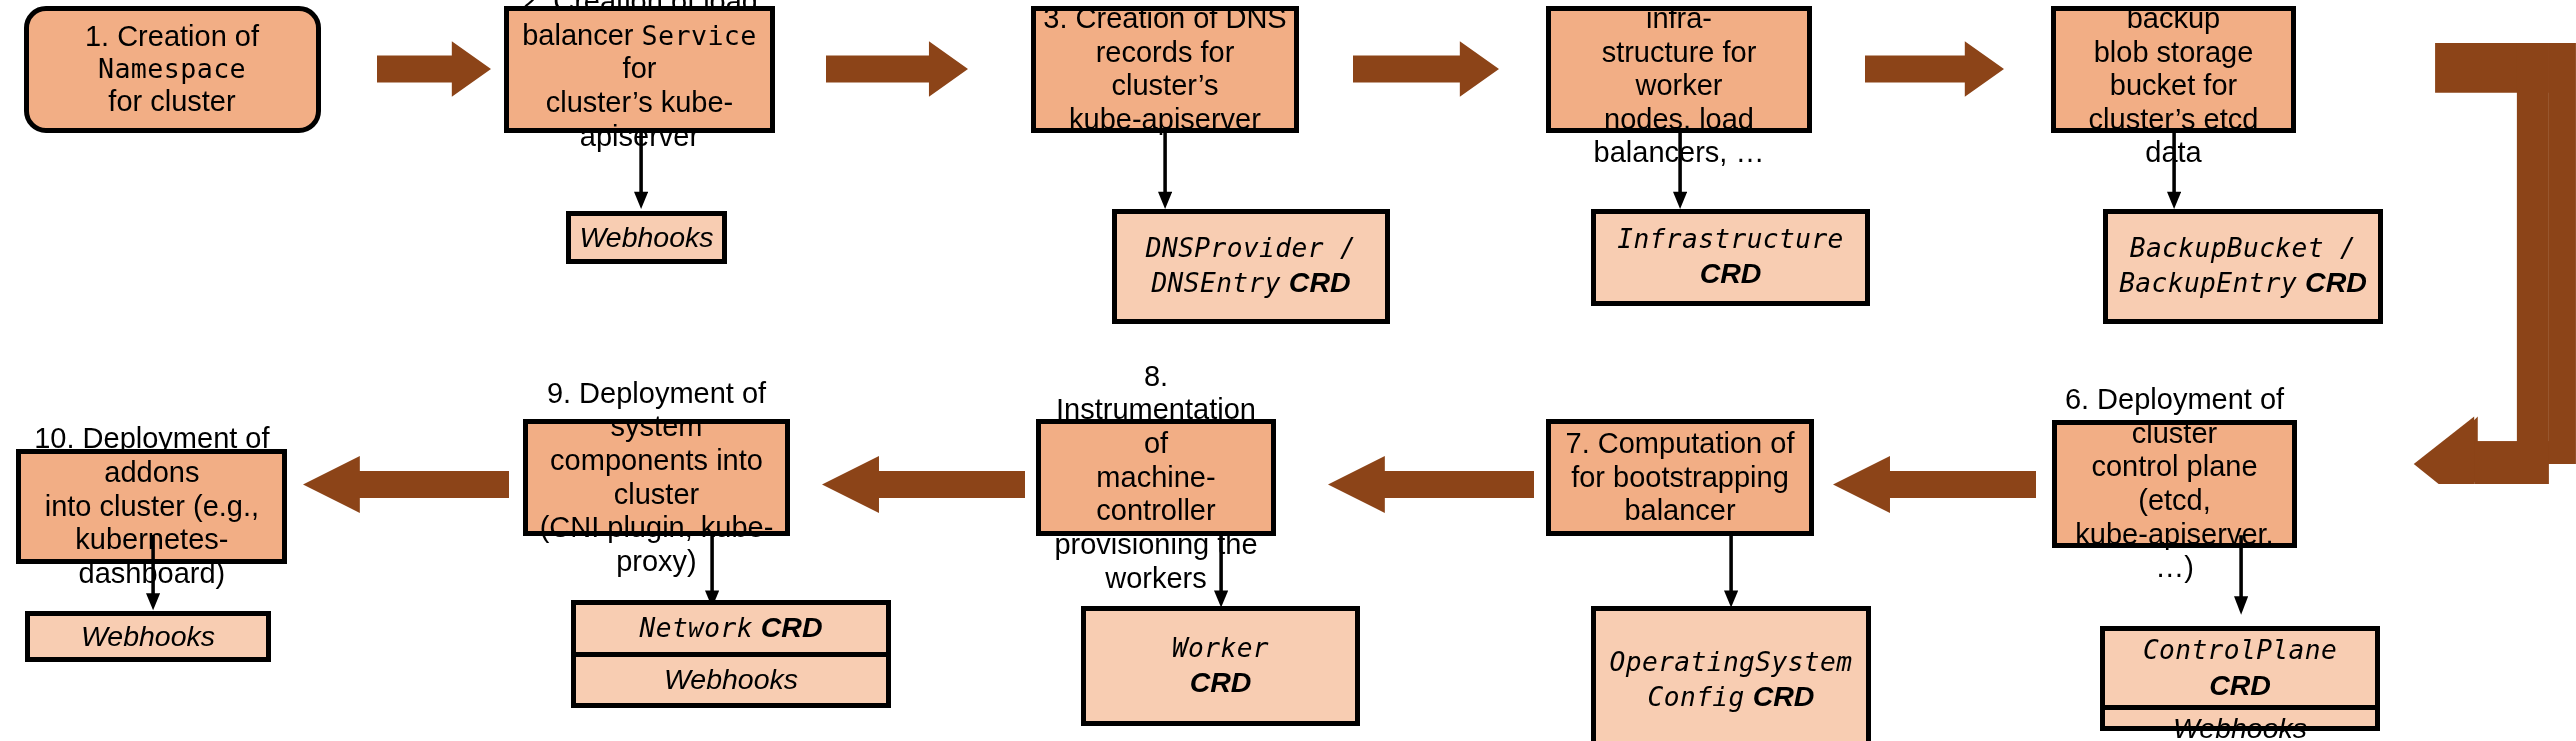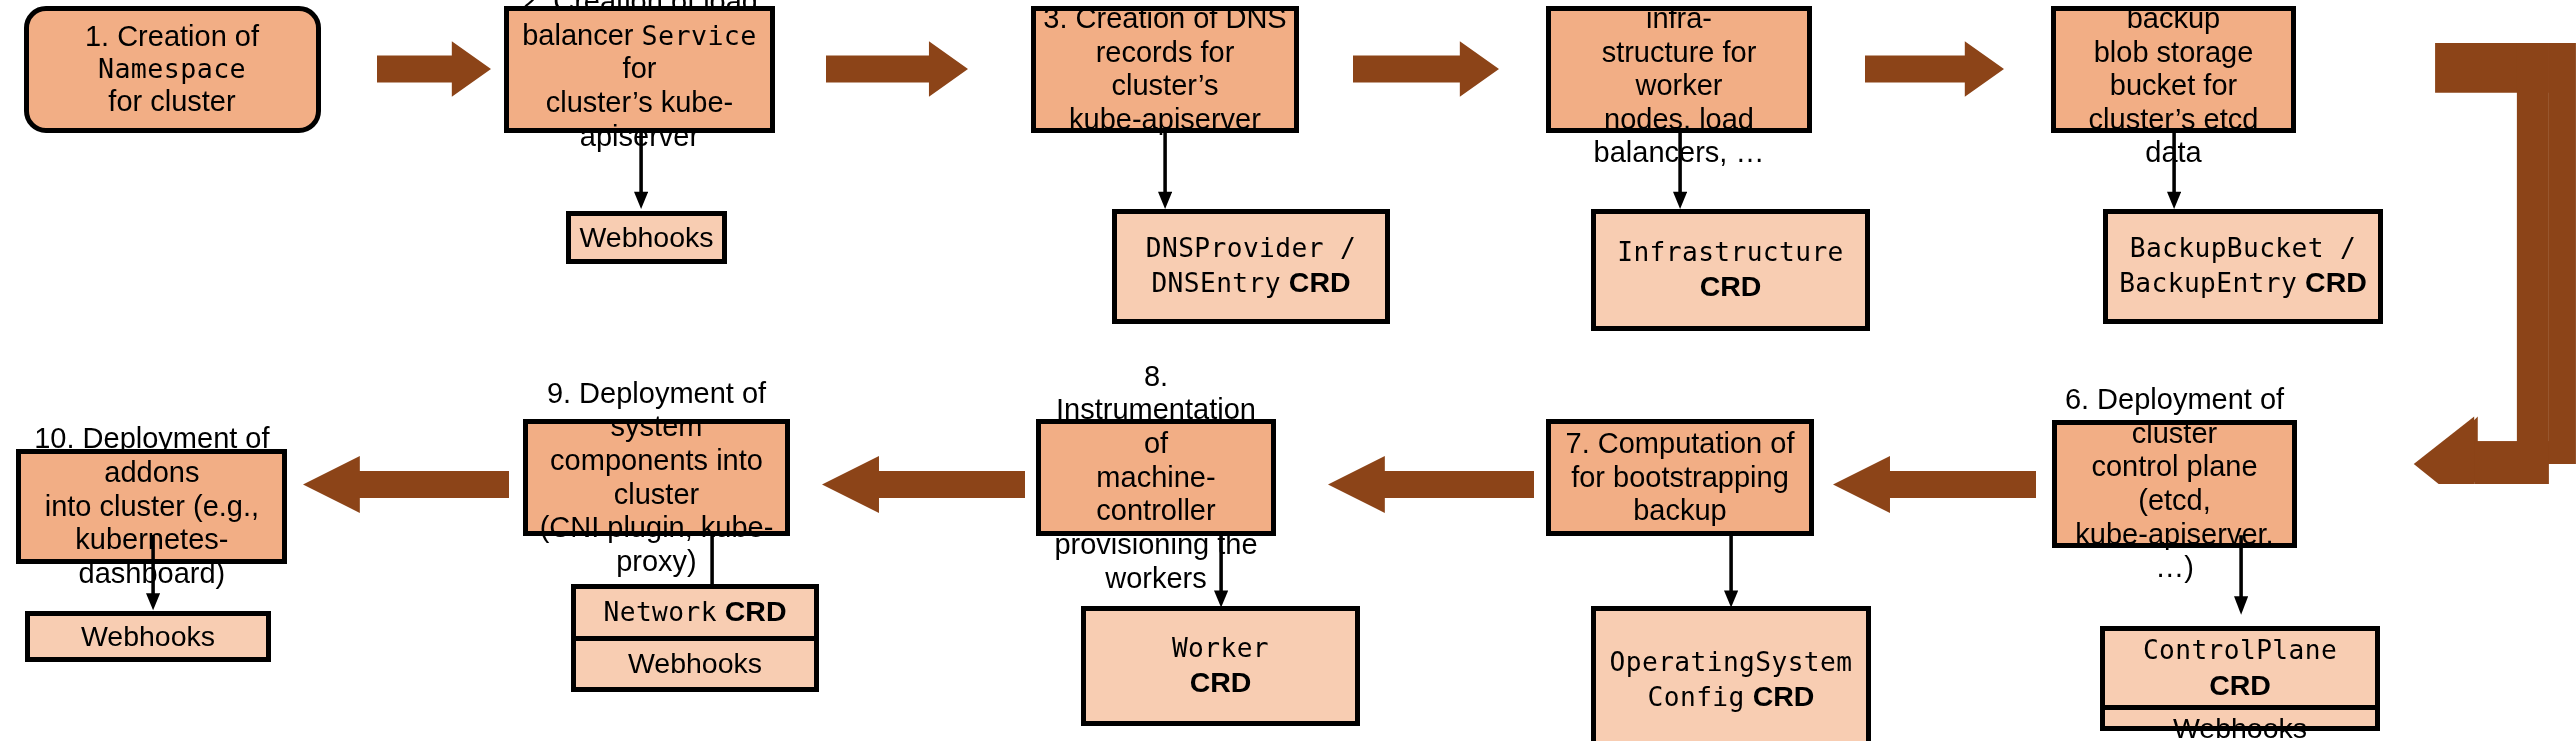--- a/index.html
+++ b/index.html
@@ -50,20 +50,21 @@
     font-size: 28.5px;
     line-height: 1.25;
     font-family: "Liberation Sans", sans-serif;
   }
   .res-box .cell {
     flex: 1 1 auto;
     display: flex;
     align-items: center;
     justify-content: center;
     padding: 1.4px 4.3px;
+    font-style: italic;
   }
   .res-box .cell + .cell {
     border-top: 5px solid #000000;
   }
   .res-box .cell .txt { width: 100%; }
 
   .mono {
     font-family: "DejaVu Sans Mono", "Liberation Mono", monospace;
     font-size: 0.92em;
     letter-spacing: 0.4px;
@@ -192,21 +193,21 @@
     </div>
   </div>
 
   <div class="connector" style="left:1673px; top:132px; width:14.2px; height:80px;">
     <svg width="14.2" height="80" viewBox="0 0 20 112">
       <line x1="10" y1="0" x2="10" y2="90" stroke="#000" stroke-width="5"></line>
       <polygon points="10,108 0,84 20,84" fill="#000"></polygon>
     </svg>
   </div>
 
-  <div class="res-box" style="left:1591px; top:209px; width:279px; height:122px;">
+  <div class="res-box" style="left:1591px; top:209px; width:279px; height:97px;">
     <div class="cell">
       <div class="txt">
         <div class="mono">Infrastructure</div>
         <div class="bold"> CRD</div>
       </div>
     </div>
   </div>
 
   <div class="connector" style="left:2167px; top:132px; width:14.2px; height:80px;">
     <svg width="14.2" height="80" viewBox="0 0 20 112">
@@ -244,21 +245,21 @@
     <div class="txt">
       <div>8. Instrumentation of</div>
       <div>machine-controller</div>
       <div>provisioning the workers</div>
     </div>
   </div>
 
   <div class="step-box" style="left:1546px; top:419px; width:268px; height:117px;">
     <div class="txt">
       <div>7. Computation of</div>
-      <div>for bootstrapping backup</div>
+      <div>for bootstrapping balancer</div>
     </div>
   </div>
 
   <div class="step-box" style="left:2052px; top:420px; width:245px; height:128px;">
     <div class="txt">
       <div>6. Deployment of cluster</div>
       <div>control plane (etcd,</div>
       <div>kube-apiserver, …)</div>
     </div>
   </div>
@@ -300,21 +301,21 @@
     </div>
   </div>
 
   <div class="connector" style="left:705px; top:535px; width:14.2px; height:75px;">
     <svg width="14.2" height="75" viewBox="0 0 20 105">
       <line x1="10" y1="0" x2="10" y2="84" stroke="#000" stroke-width="5"></line>
       <polygon points="10,102 0,78 20,78" fill="#000"></polygon>
     </svg>
   </div>
 
-  <div class="res-box" style="left:571px; top:584px; width:248px; height:108px;">
+  <div class="res-box" style="left:571px; top:600px; width:320px; height:108px;">
     <div class="cell">
       <div class="txt"><span class="mono">Network</span><span class="bold"> CRD</span></div>
     </div>
     <div class="cell">
       <div class="txt">Webhooks</div>
     </div>
   </div>
 
   <div class="connector" style="left:1214px; top:535px; width:14.2px; height:75px;">
     <svg width="14.2" height="75" viewBox="0 0 20 105">

